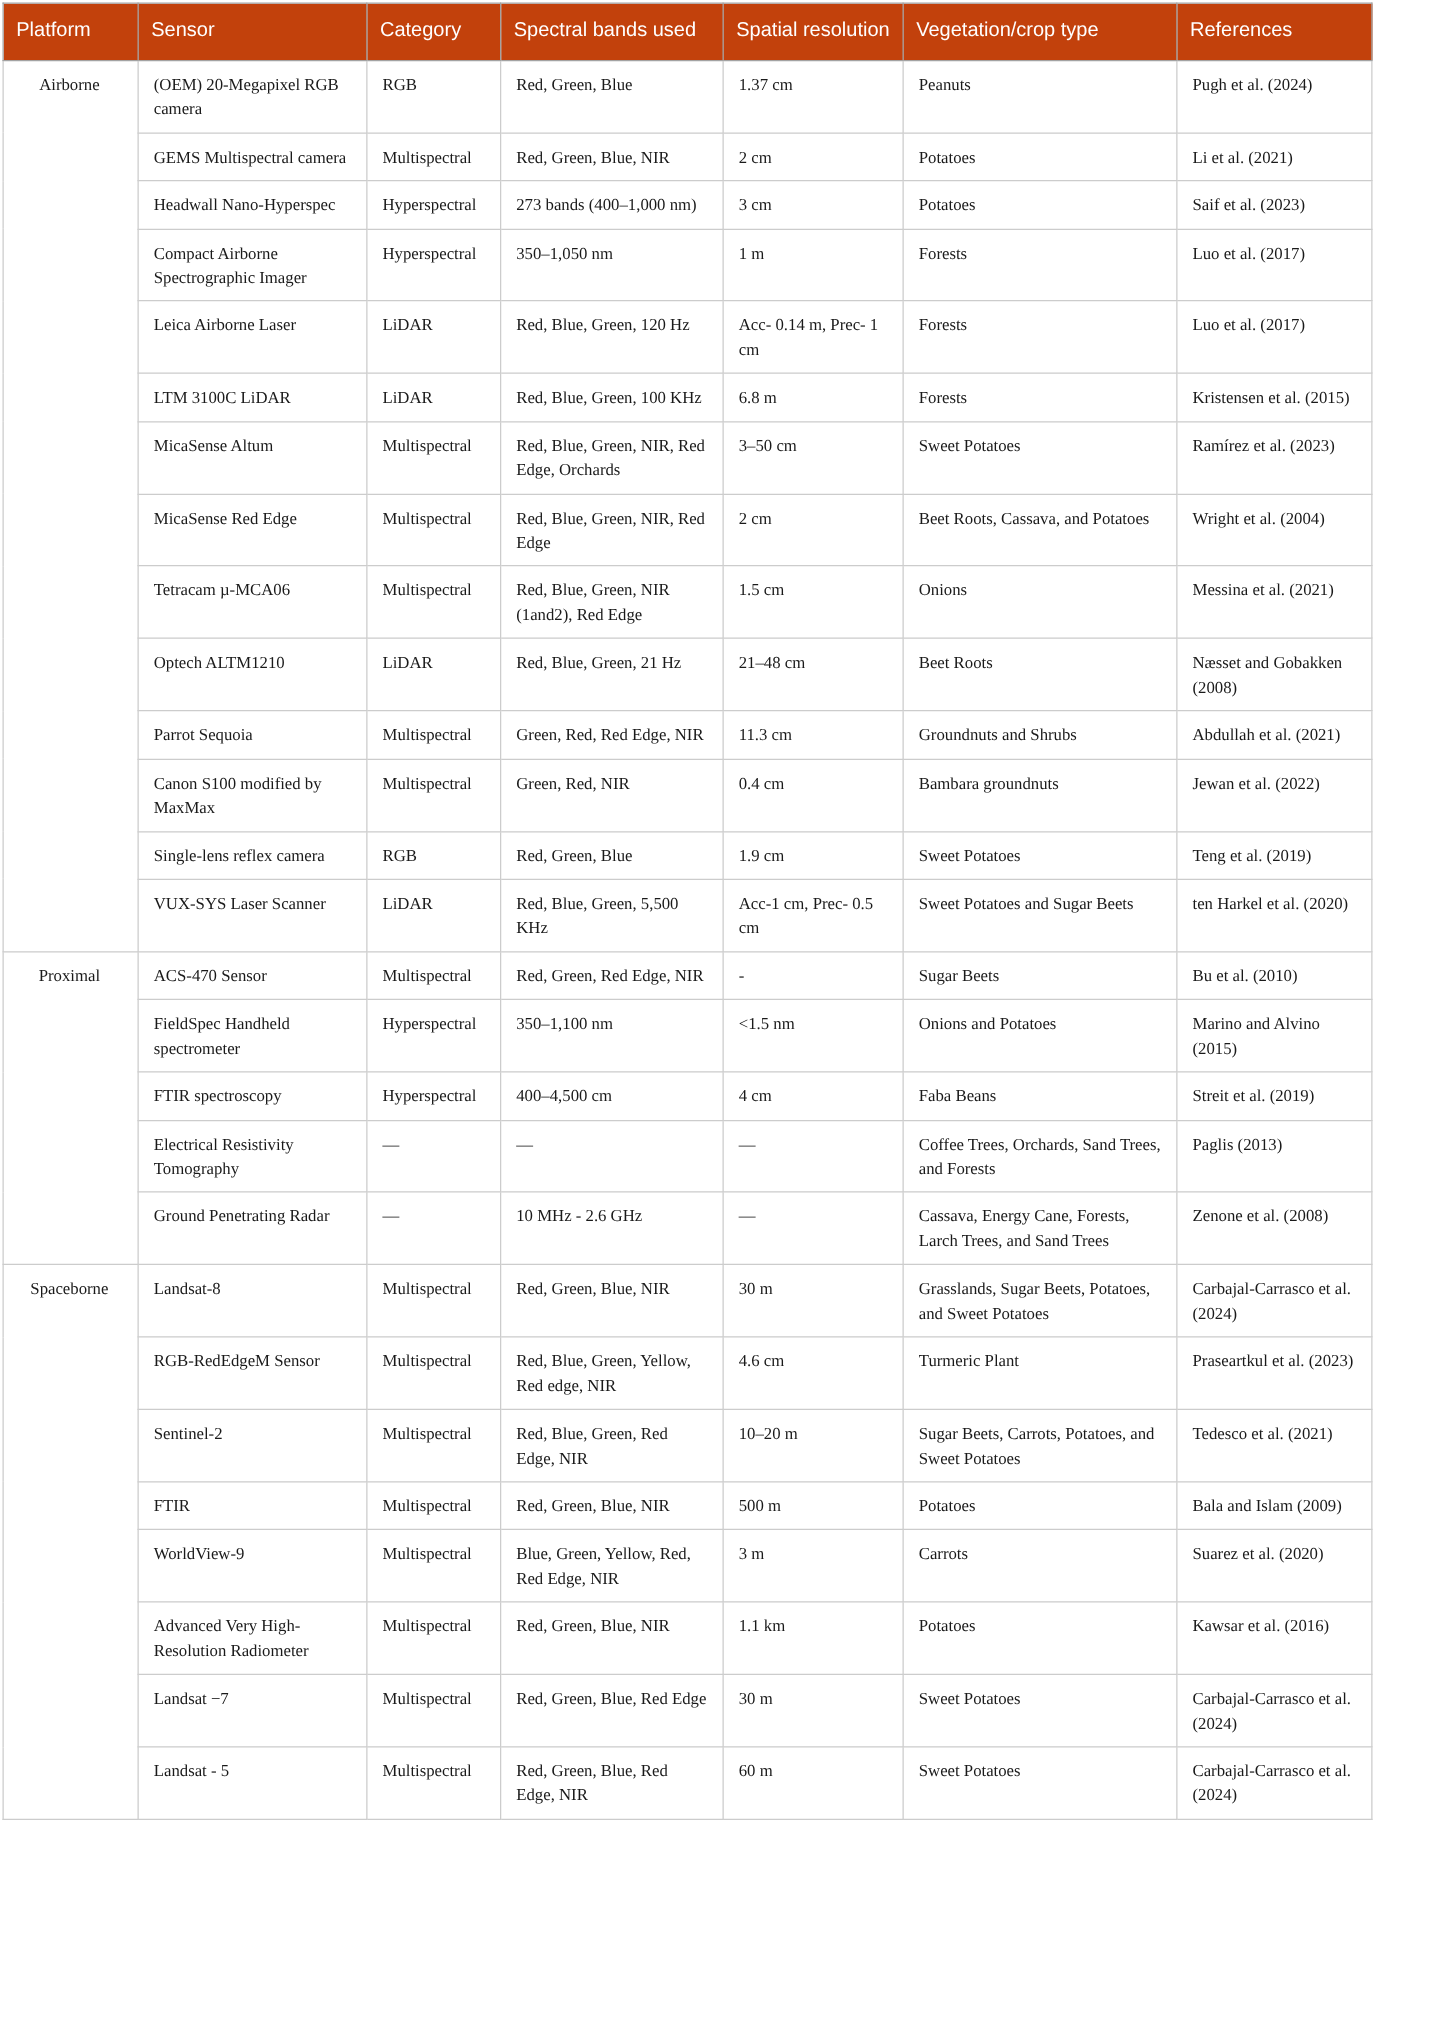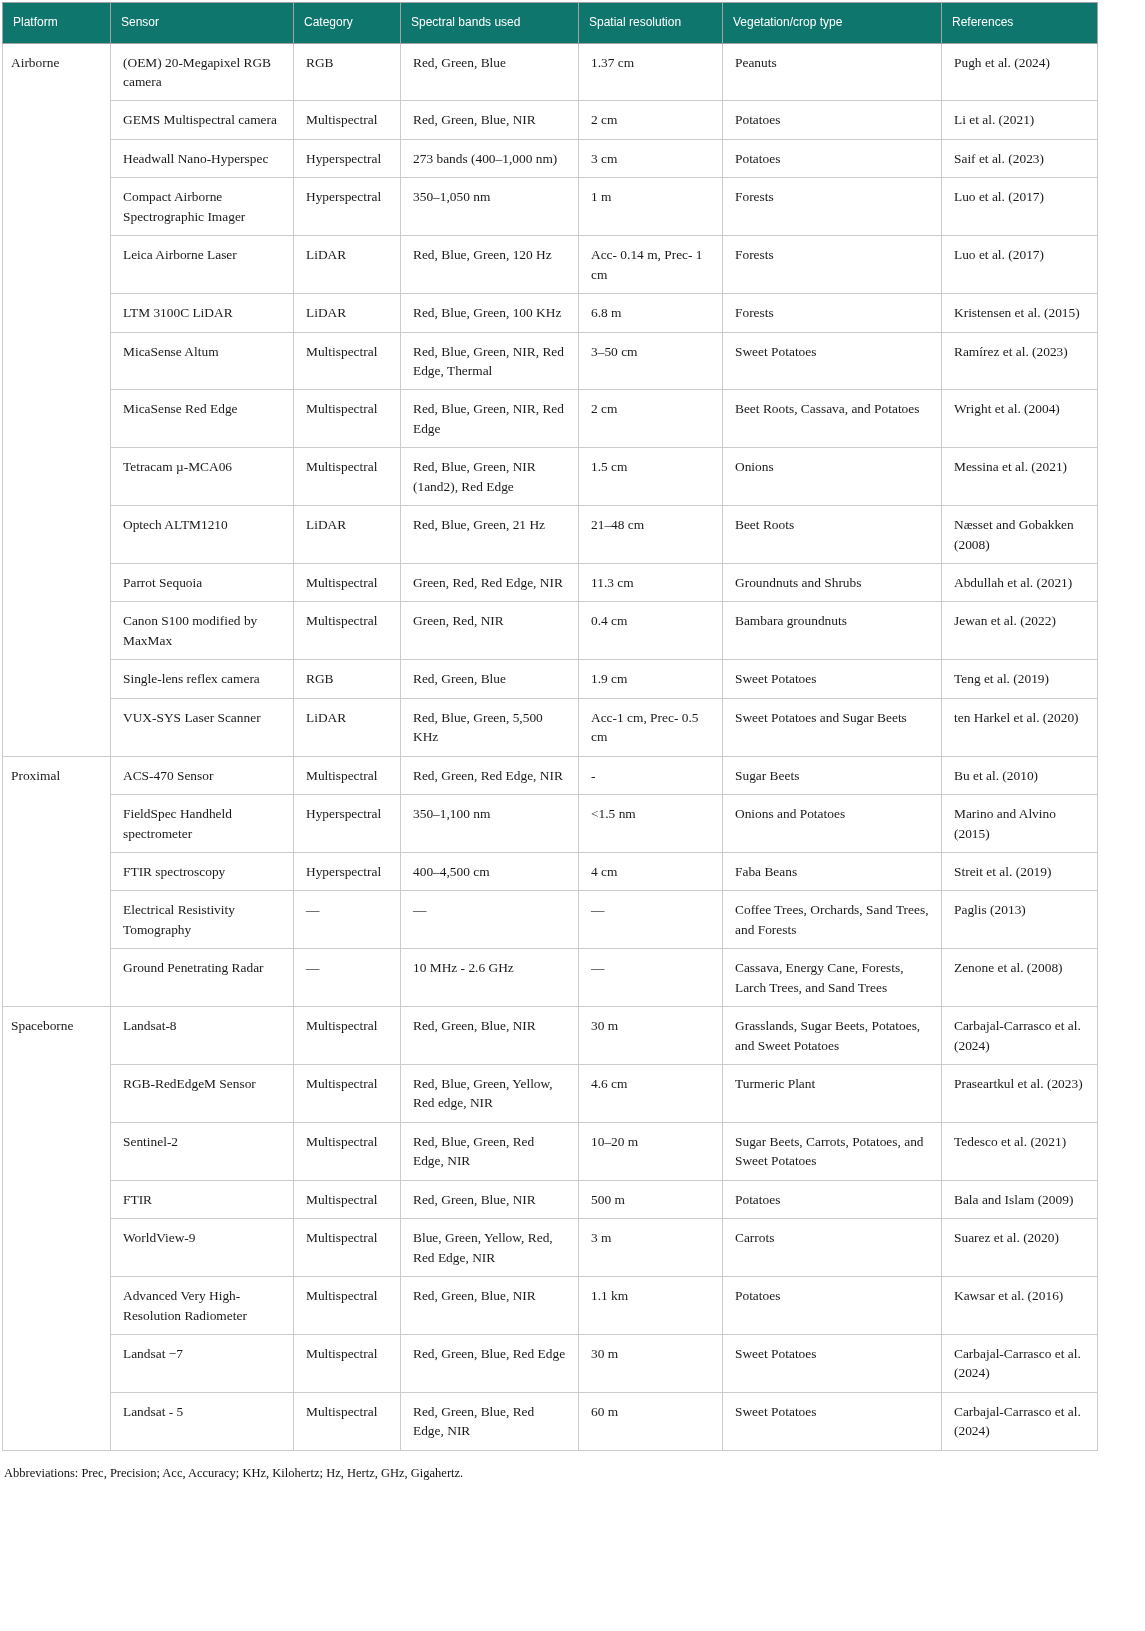--- a/index.html
+++ b/index.html
@@ -30,36 +30,37 @@
   col.col-references { width: 156px; }
 
   th, td {
     border: 1px solid #cccccc;
     vertical-align: top;
     text-align: left;
     box-sizing: border-box;
     overflow-wrap: break-word;
   }
   th {
-    background: #0f766e;
+    background: #c2410c;
     color: #ffffff;
     font-family: "Liberation Sans", sans-serif;
     font-weight: 400;
-    font-size: 12px;
+    font-size: 16px;
     line-height: 1.3;
     padding: 12px 10px 12px 10px;
     border-color: #a3a3a3;
   }
   td {
     font-size: 13.4px;
     line-height: 1.45;
     padding: 9px 10px 9px 12px;
   }
   td.platform-cell {
     padding-left: 8px;
+    text-align: center;
   }
   .footnote {
     font-size: 12.5px;
     line-height: 1.3;
     margin: 14px 0 10px 2px;
     color: #111111;
   }
 </style>
 </head>
 <body>
@@ -132,21 +133,21 @@
           <td class="col-sensor">LTM 3100C LiDAR</td>
           <td class="col-category">LiDAR</td>
           <td class="col-spectral">Red, Blue, Green, 100 KHz</td>
           <td class="col-spatial">6.8 m</td>
           <td class="col-vegetation">Forests</td>
           <td class="col-references">Kristensen et al. (2015)</td>
         </tr>
         <tr>
           <td class="col-sensor">MicaSense Altum</td>
           <td class="col-category">Multispectral</td>
-          <td class="col-spectral">Red, Blue, Green, NIR, Red Edge, Thermal</td>
+          <td class="col-spectral">Red, Blue, Green, NIR, Red Edge, Orchards</td>
           <td class="col-spatial">3–50 cm</td>
           <td class="col-vegetation">Sweet Potatoes</td>
           <td class="col-references">Ramírez et al. (2023)</td>
         </tr>
         <tr>
           <td class="col-sensor">MicaSense Red Edge</td>
           <td class="col-category">Multispectral</td>
           <td class="col-spectral">Red, Blue, Green, NIR, Red Edge</td>
           <td class="col-spatial">2 cm</td>
           <td class="col-vegetation">Beet Roots, Cassava, and Potatoes</td>
@@ -301,14 +302,13 @@
         <tr>
           <td class="col-sensor">Landsat - 5</td>
           <td class="col-category">Multispectral</td>
           <td class="col-spectral">Red, Green, Blue, Red Edge, NIR</td>
           <td class="col-spatial">60 m</td>
           <td class="col-vegetation">Sweet Potatoes</td>
           <td class="col-references">Carbajal-Carrasco et al. (2024)</td>
         </tr>
       </tbody>
   </table>
-  <p class="footnote">Abbreviations: Prec, Precision; Acc, Accuracy; KHz, Kilohertz; Hz, Hertz, GHz, Gigahertz.</p>
 </div>
 
 </body></html>

